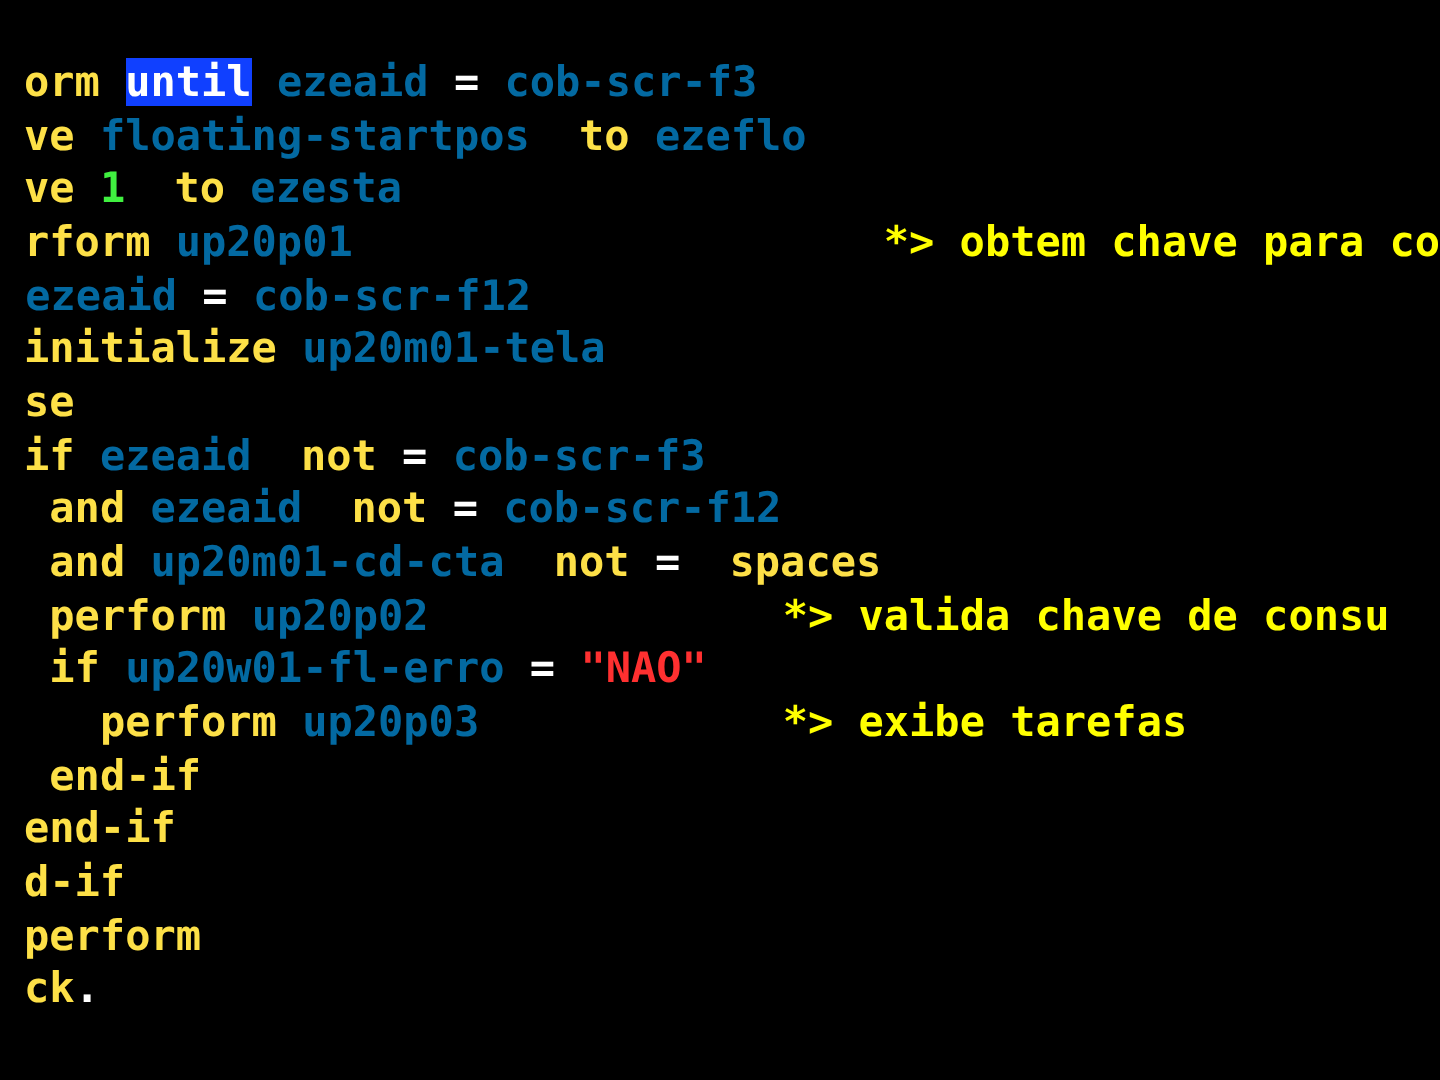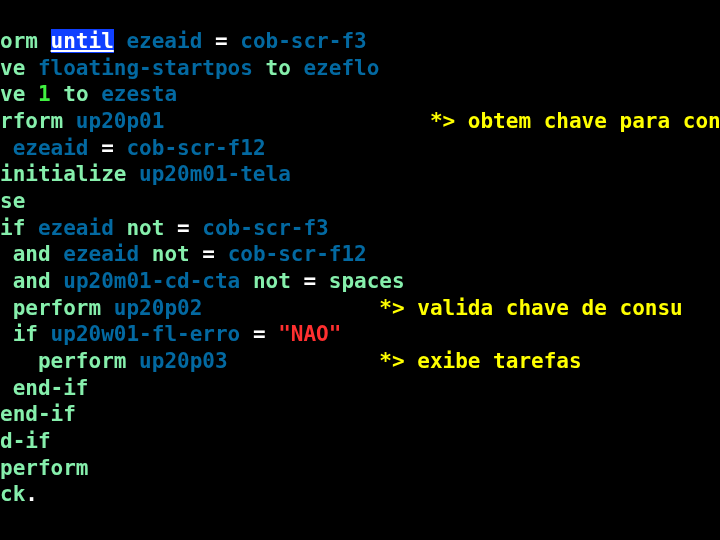--- a/index.html
+++ b/index.html
@@ -13,28 +13,27 @@
       overflow: hidden;
       width: 720px;
       height: 540px;
     }
     pre {
       margin: 0;
       padding: 0;
       white-space: pre;
       padding-top: 28px;
     }
-    .orange { color: #86efac; }
+    .orange { color: #fde047; margin-left: 12px; }
     .green { color: #0369a1; }
     .lightgreen { color: #40f040; }
     .white { color: #ffffff; }
     .yellow { color: #ffff00; }
     .red { color: #ff3030; }
     .sel {
       color: #ffffff;
       background: #1040ff;
-      text-decoration: underline;
     }
   </style>
 </head>
 <body>
 
 <pre id="code"><div><span class="orange">orm </span><span class="sel">until</span><span class="green"> ezeaid </span><span class="white">= </span><span class="green">cob-scr-f3</span></div><div><span class="orange">ve </span><span class="green">floating-startpos </span><span class="orange">to </span><span class="green">ezeflo</span></div><div><span class="orange">ve </span><span class="lightgreen">1 </span><span class="orange">to </span><span class="green">ezesta</span></div><div><span class="orange">rform </span><span class="green">up20p01                     </span><span class="yellow">*&gt; obtem chave para cons</span></div><div><span class="green"> ezeaid </span><span class="white">= </span><span class="green">cob-scr-f12</span></div><div><span class="orange">initialize </span><span class="green">up20m01-tela</span></div><div><span class="orange">se</span></div><div><span class="orange">if </span><span class="green">ezeaid </span><span class="orange">not </span><span class="white">= </span><span class="green">cob-scr-f3</span></div><div> <span class="orange">and </span><span class="green">ezeaid </span><span class="orange">not </span><span class="white">= </span><span class="green">cob-scr-f12</span></div><div> <span class="orange">and </span><span class="green">up20m01-cd-cta </span><span class="orange">not </span><span class="white">= </span><span class="orange">spaces</span></div><div> <span class="orange">perform </span><span class="green">up20p02              </span><span class="yellow">*&gt; valida chave de consu</span></div><div> <span class="orange">if </span><span class="green">up20w01-fl-erro </span><span class="white">= </span><span class="red">"NAO"</span></div><div>   <span class="orange">perform </span><span class="green">up20p03            </span><span class="yellow">*&gt; exibe tarefas</span></div><div> <span class="orange">end-if</span></div><div><span class="orange">end-if</span></div><div><span class="orange">d-if</span></div><div><span class="orange">perform</span></div><div><span class="orange">ck</span><span class="white">.</span></div></pre>
 
 </body></html>

